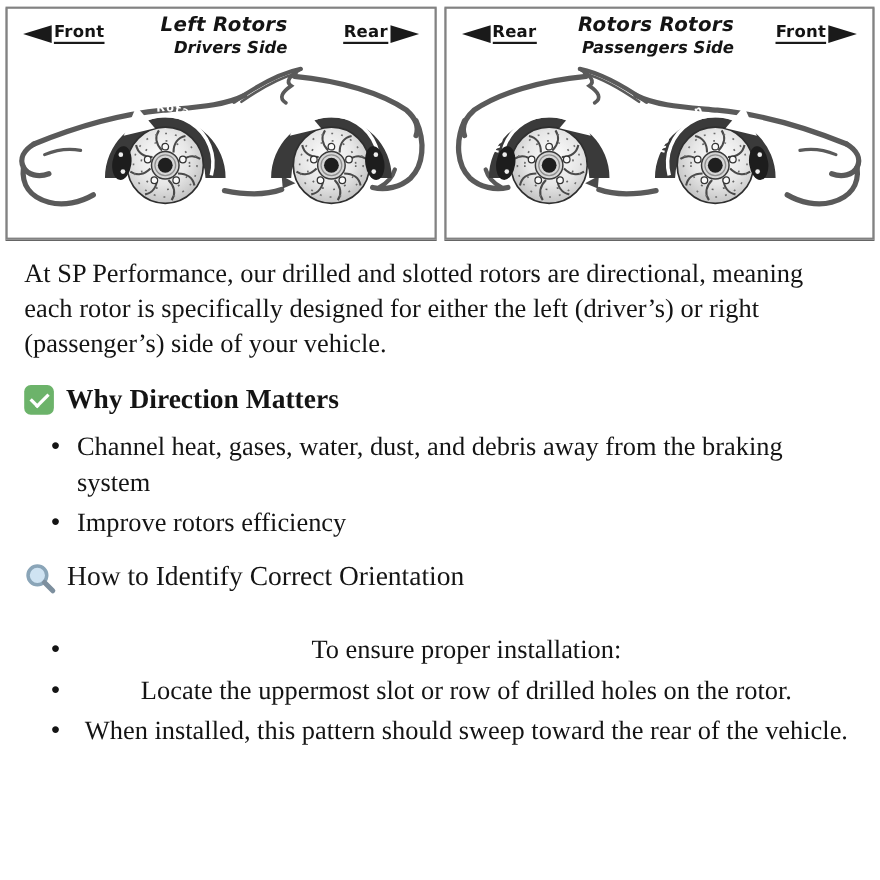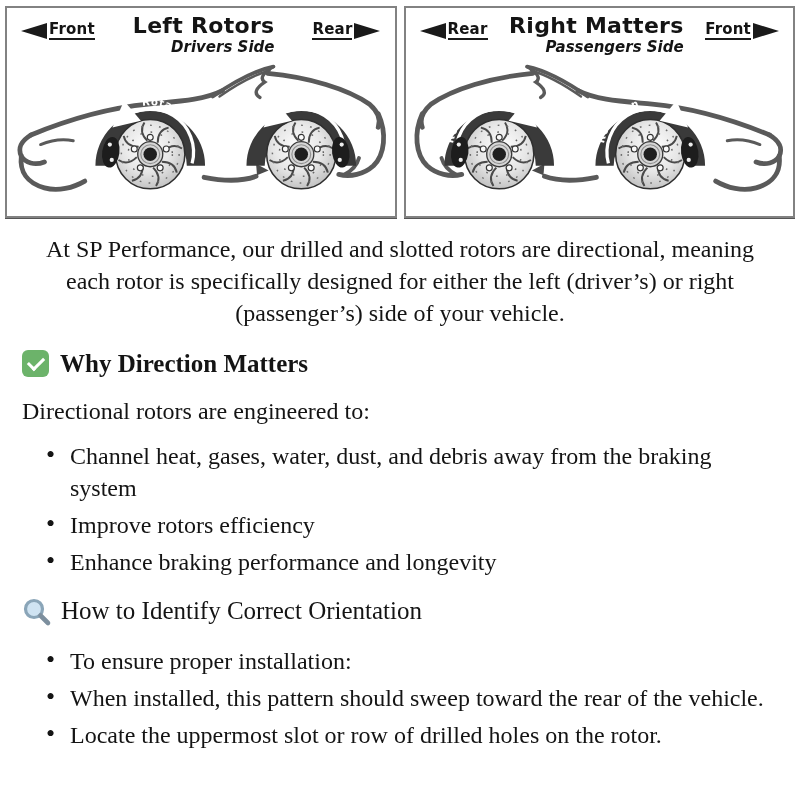--- a/index.html
+++ b/index.html
@@ -8,29 +8,29 @@
   
   .diagram{display:flex;gap:7px;margin:6px 5px 0 5px;height:212px;border-radius:27px;}
   .panel{flex:1;border:2.5px solid #828282;background:#fff;display:flex;flex-direction:column;box-shadow:0 1px 0 #555;}
   .panel-header{display:flex;justify-content:space-between;align-items:flex-start;padding:8px 14px 0 14px;font-family:"DejaVu Sans","Liberation Sans",sans-serif;}
   .dir{display:flex;align-items:center;gap:2px;margin-top:6px;}
   .dir-text{font-weight:bold;font-size:15px;border-bottom:2.5px solid #1a1a1a;line-height:1.05;letter-spacing:.2px;}
   .tri{width:0;height:0;border-top:8px solid transparent;border-bottom:8px solid transparent;}
   .tri-left{border-right:26px solid #1a1a1a;}
   .tri-right{border-left:26px solid #1a1a1a;}
   .panel-titles{text-align:center;margin-top:-2px;}
-  .panel-title{font-size:22px;font-weight:bold;letter-spacing:.3px;line-height:1.05;}
+  .panel-title{font-size:18px;font-weight:bold;letter-spacing:.3px;line-height:1.05;font-style:italic;}
   .panel-subtitle{font-size:15px;font-weight:bold;font-style:italic;margin-top:1px;text-align:right;}
   .car-svg{width:100%;height:152px;margin-top:2px;}
   .sk{fill:none;stroke:#5a5a5a;stroke-linecap:round;}
   .rot{font-family:"DejaVu Sans","Liberation Sans",sans-serif;font-size:10.5px;font-weight:bold;fill:#ffffff;letter-spacing:.8px;}
 
   
   .article{padding:0 22px;}
-  .intro{font-size:24px;line-height:32px;margin:15px 0 0 0;text-align:center;}
+  .intro{font-size:24px;line-height:32px;margin:15px 0 0 0;}
   .h-bold{display:flex;align-items:flex-start;gap:11px;font-size:25px;font-weight:bold;margin:21px 0 0 0;}
   .h-reg{display:flex;gap:9px;font-size:25px;font-weight:normal;margin:19px 0 0 0;}
   .lead{font-size:24px;line-height:32px;margin:17px 0 0 0;}
   ul.blist{list-style:none;margin:13px 0 0 0;padding:0 0 0 24px;}
   ul.blist li{position:relative;padding-left:24px;font-size:24px;line-height:32px;margin-bottom:5px;}
   ul.blist li::before{content:"\2022";position:absolute;left:0;top:-1px;font-size:26px;}
 
   
   .check-icon{position:relative;display:inline-block;width:27px;height:27px;background:#6cb36a;border-radius:6px;flex:0 0 auto;}
   .check-icon::after{content:"";position:absolute;left:6px;top:7px;width:13px;height:7px;border-left:3.2px solid #fff;border-bottom:3.2px solid #fff;transform:rotate(-45deg);}
@@ -134,21 +134,21 @@
     </svg>
   </div>
 
   <div class="panel">
     <div class="panel-header">
       <div class="dir">
         <span class="tri tri-left"></span>
         <span class="dir-text">Rear</span>
       </div>
       <div class="panel-titles">
-        <div class="panel-title">Right Matters</div>
+        <div class="panel-title">Rotors Rotors</div>
         <div class="panel-subtitle">Passengers Side</div>
       </div>
       <div class="dir">
         <span class="dir-text">Front</span>
         <span class="tri tri-right"></span>
       </div>
     </div>
 
     <svg class="car-svg" viewBox="0 0 385 158" preserveAspectRatio="xMidYMid meet">
       <defs>
@@ -164,35 +164,33 @@
 
 <div class="article">
 
   <p class="intro">At SP Performance, our drilled and slotted rotors are directional, meaning each rotor is specifically designed for either the left (driver’s) or right (passenger’s) side of your vehicle.</p>
 
   <h2 class="h-bold">
     <span class="check-icon"></span>
     <span>Why Direction Matters</span>
   </h2>
 
-  <p class="lead">Directional rotors are engineered to:</p>
 
   <ul class="blist">
     <li>Channel heat, gases, water, dust, and debris away from the braking system</li>
     <li>Improve rotors efficiency</li>
-    <li>Enhance braking performance and longevity</li>
   </ul>
 
   <h3 class="h-reg">
     <svg class="mag-icon" viewBox="0 0 30 30">
       <circle cx="12" cy="12" r="8.5" fill="#cfe3f2" stroke="#8aa5b8" stroke-width="3.2"></circle>
       <line x1="18.5" y1="18.5" x2="26" y2="26" stroke="#7d8f9e" stroke-width="4.6" stroke-linecap="round"></line>
     </svg>
     <span>How to Identify Correct Orientation</span>
   </h3>
 
-  <ul class="blist" style="margin-top:18px;">
+  <ul class="blist" style="margin-top:34px;text-align:center;">
     <li>To ensure proper installation:</li>
+    <li>Locate the uppermost slot or row of drilled holes on the rotor.</li>
     <li>When installed, this pattern should sweep toward the rear of the vehicle.</li>
-    <li>Locate the uppermost slot or row of drilled holes on the rotor.</li>
   </ul>
 
 </div>
 
 </body></html>

